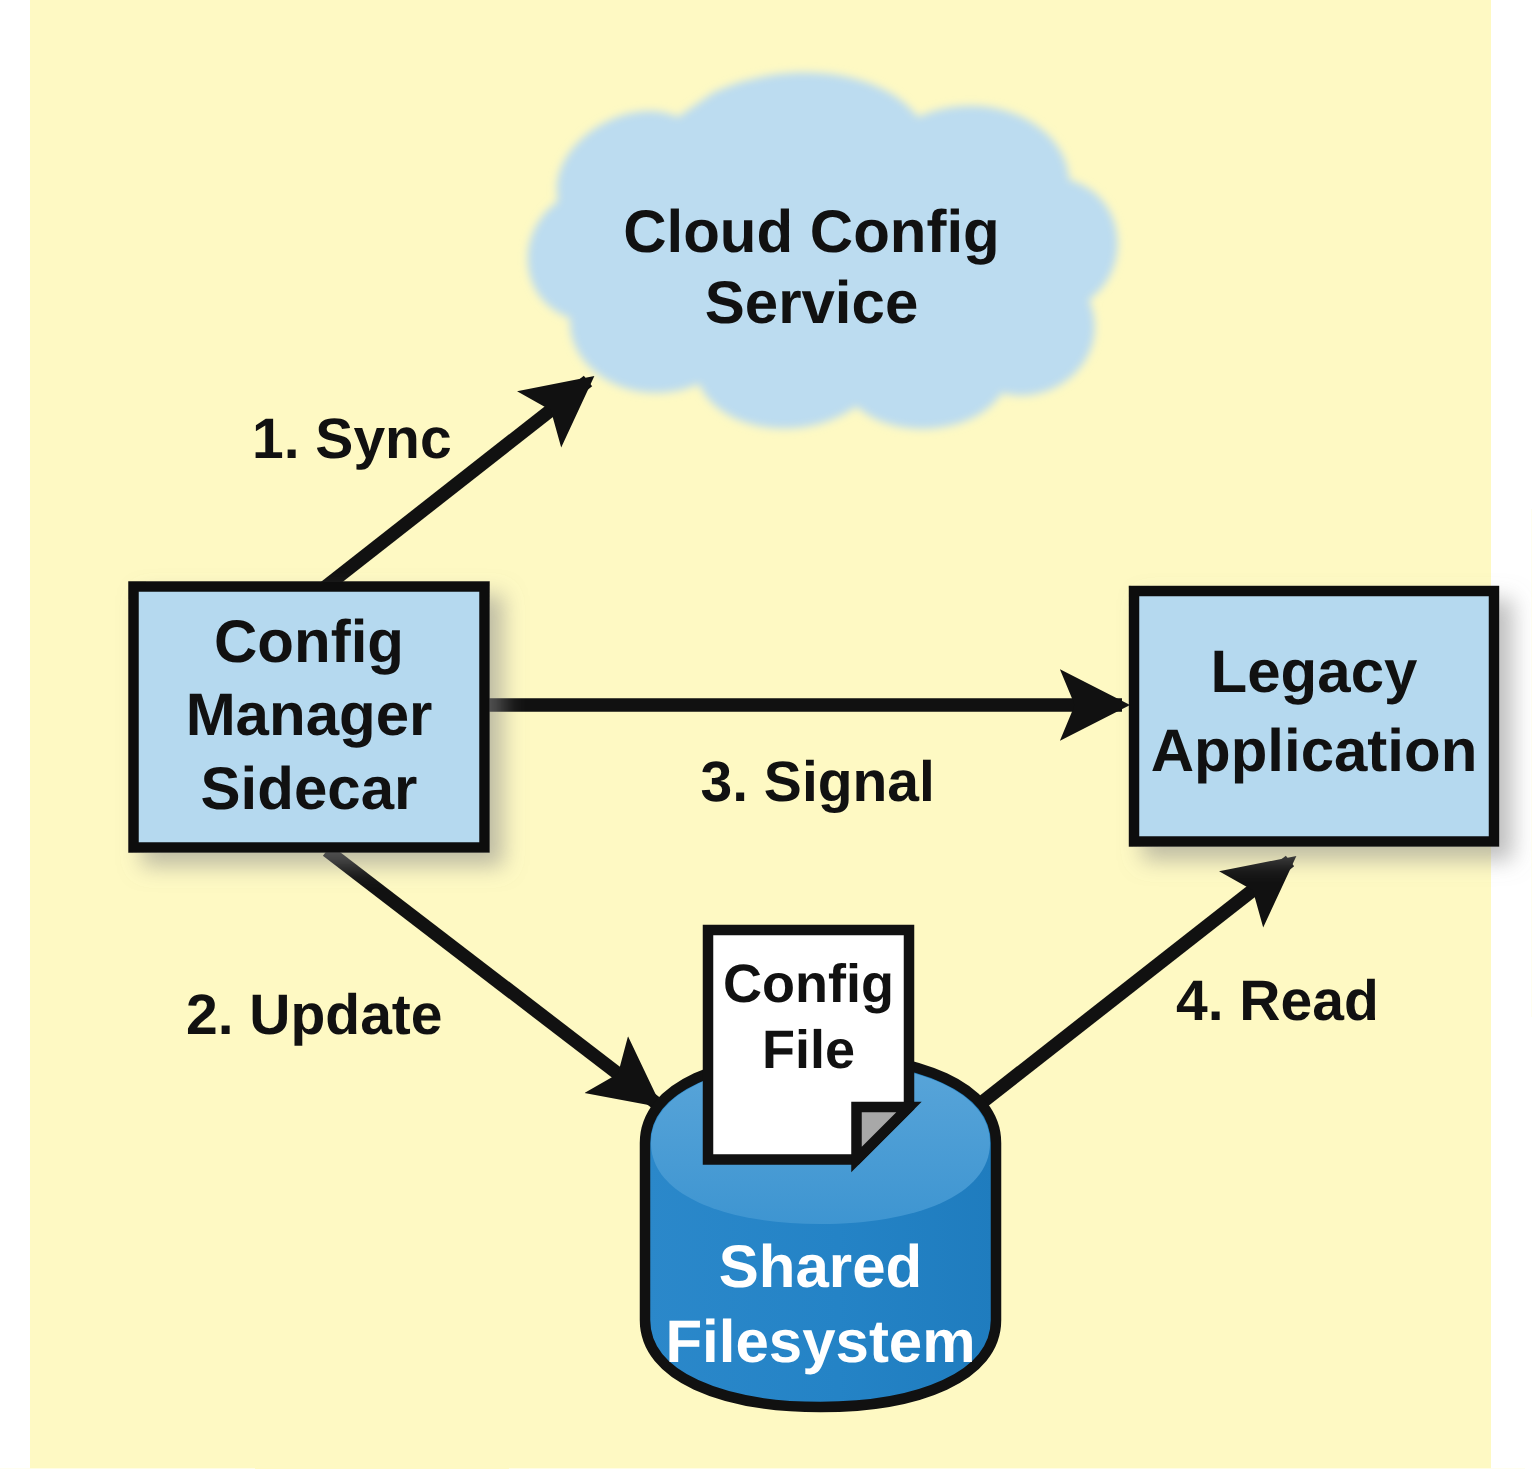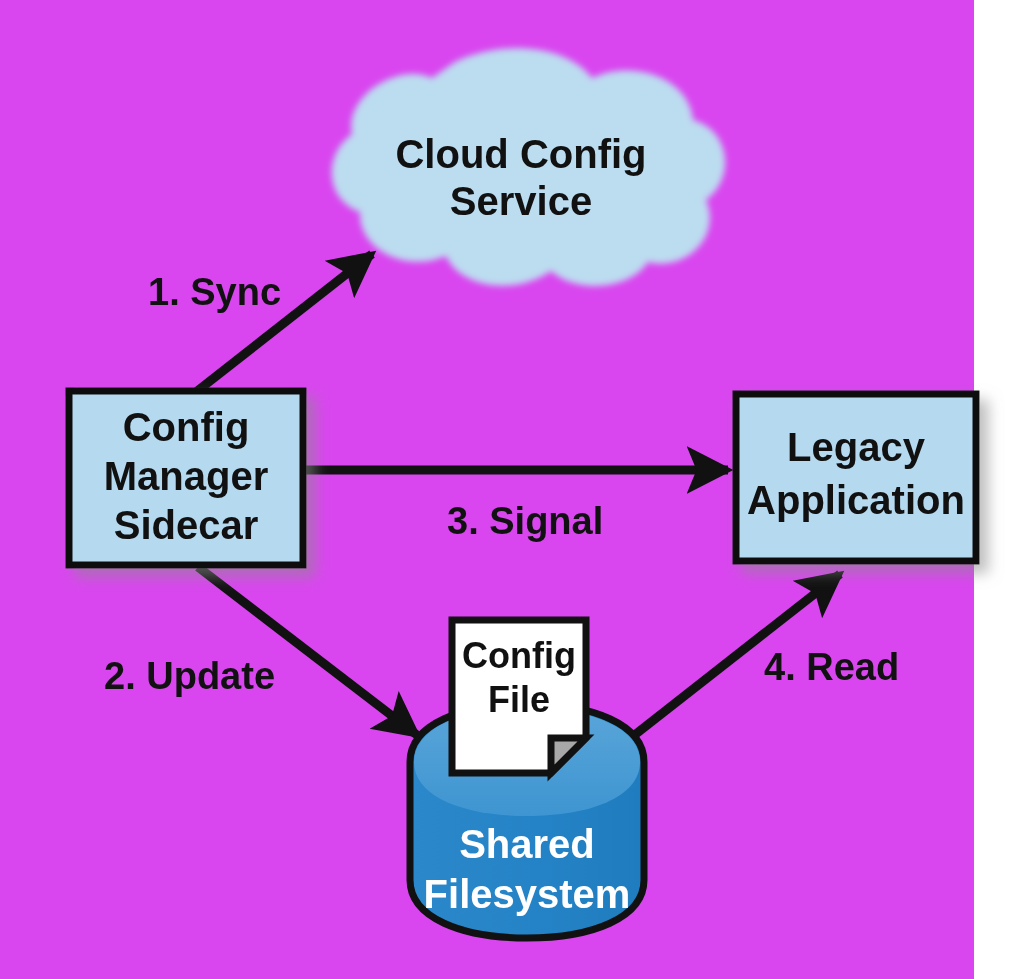--- a/index.html
+++ b/index.html
@@ -10,21 +10,22 @@
   body {
     width: 1021px;
     height: 979px;
     overflow: hidden;
     font-family: "Liberation Sans", sans-serif;
   }
   #diagram-root {
     position: relative;
     width: 974px;
     height: 979px;
-    background: #d946ef;
+    background: #fef9c3;
+    margin-left: 20px;
   }
   svg.canvas {
     position: absolute;
     top: 0;
     left: 0;
     width: 1021px;
     height: 979px;
   }
   .node-label,
   .edge-label {

